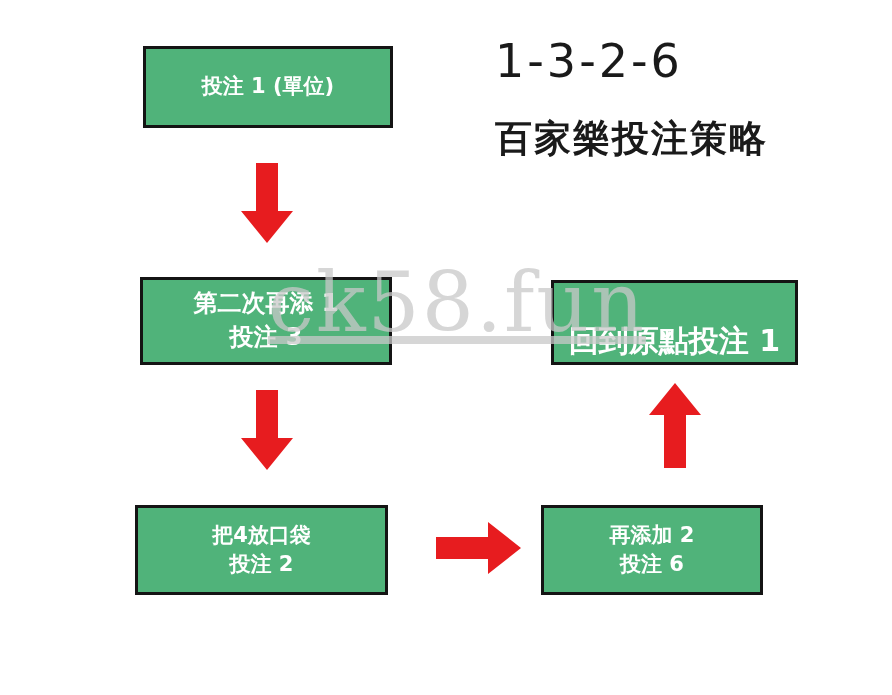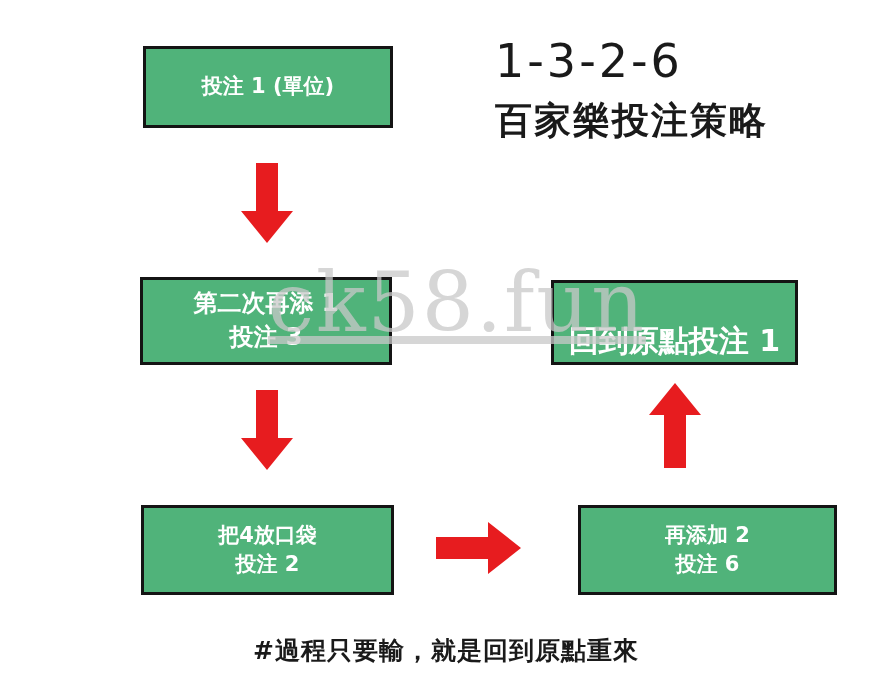--- a/index.html
+++ b/index.html
@@ -25,21 +25,21 @@
     color: #1a1a1a;
     z-index: 2;
   }
   .title-num {
     font-size: 46px;
     font-weight: 500;
     letter-spacing: 3px;
     line-height: 1.1;
   }
   .title-cn {
-    margin-top: 14px;
+    margin-top: 32px;
     font-size: 37px;
     font-weight: bold;
     letter-spacing: 2px;
     line-height: 1.1;
   }
 
   
   .box {
     position: absolute;
     background: #50b37a;
@@ -52,22 +52,22 @@
     flex-direction: column;
     align-items: center;
     justify-content: center;
     text-align: center;
     box-sizing: border-box;
     z-index: 1;
   }
   .box span { display: block; }
   .box1 { left: 143px; top: 46px;  width: 250px; height: 82px; }
   .box2 { left: 140px; top: 277px; width: 252px; height: 88px; font-size: 24px; }
-  .box3 { left: 141px; top: 505px; width: 253px; height: 90px; }
-  .box4 { left: 578px; top: 505px; width: 259px; height: 90px; }
+  .box3 { left: 135px; top: 505px; width: 253px; height: 90px; }
+  .box4 { left: 541px; top: 505px; width: 222px; height: 90px; }
   .box5 { left: 551px; top: 280px; width: 247px; height: 85px; font-size: 30px; justify-content: flex-end; }
 
   
   .arrow {
     position: absolute;
     z-index: 1;
   }
   .arrow svg { display: block; }
   .arrow-d1 { left: 241px; top: 163px; }
   .arrow-d2 { left: 241px; top: 390px; }
@@ -159,15 +159,14 @@
     </svg>
   </div>
 
   <div class="box box5">
     <span>回到原點投注 1</span>
     <span></span>
   </div>
 
   <div class="watermark">ck58.fun</div>
 
-  <div class="footer-note">#過程只要輸，就是回到原點重來</div>
 
 </div>
 
 </body></html>

